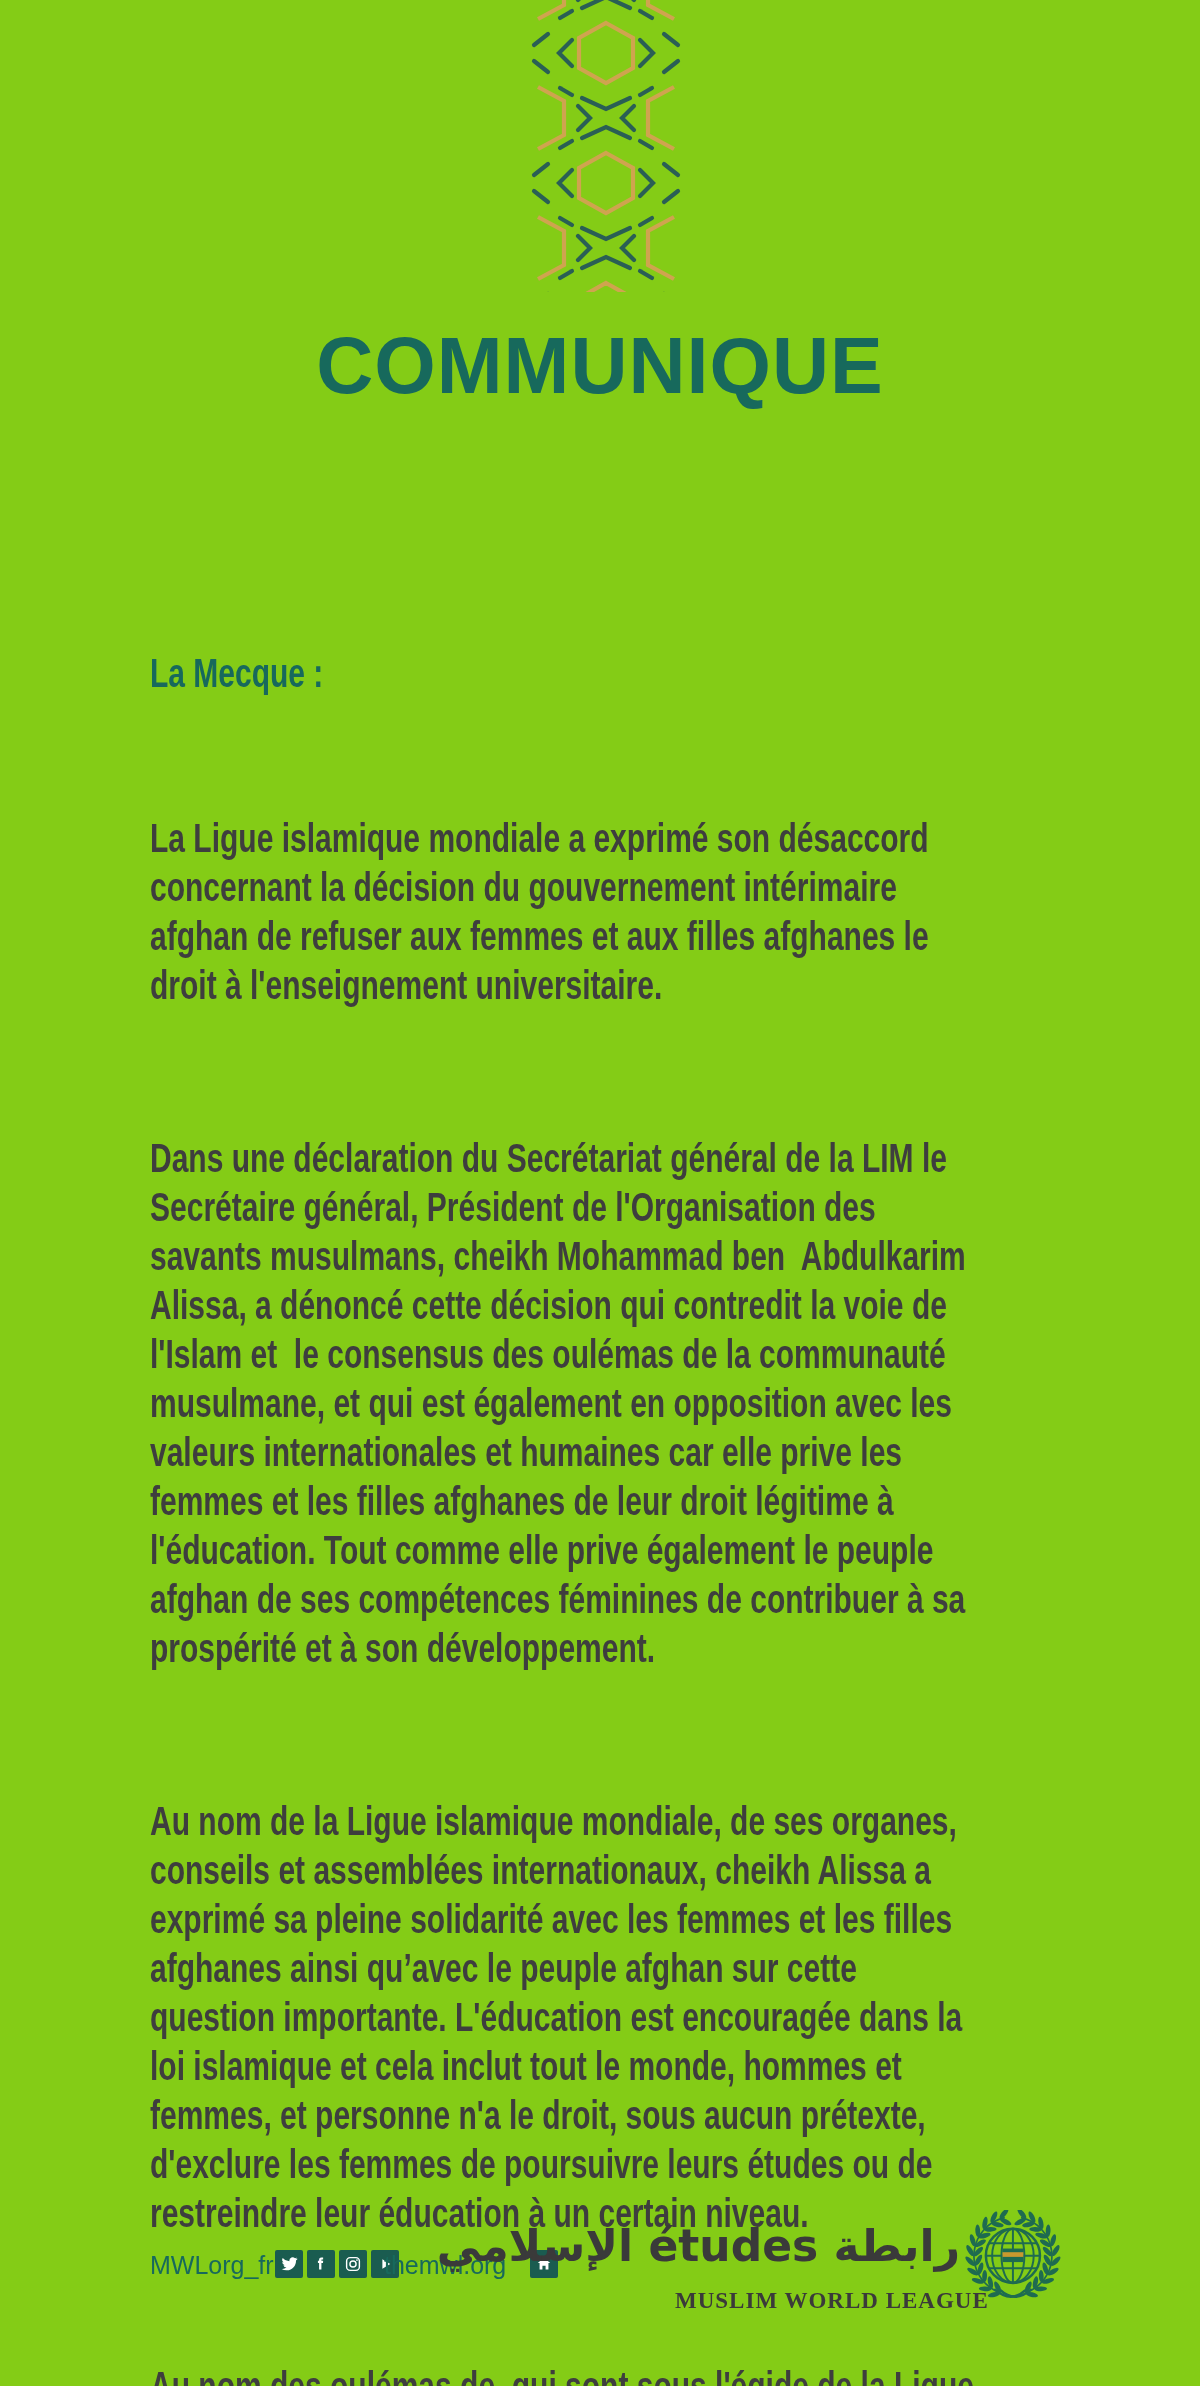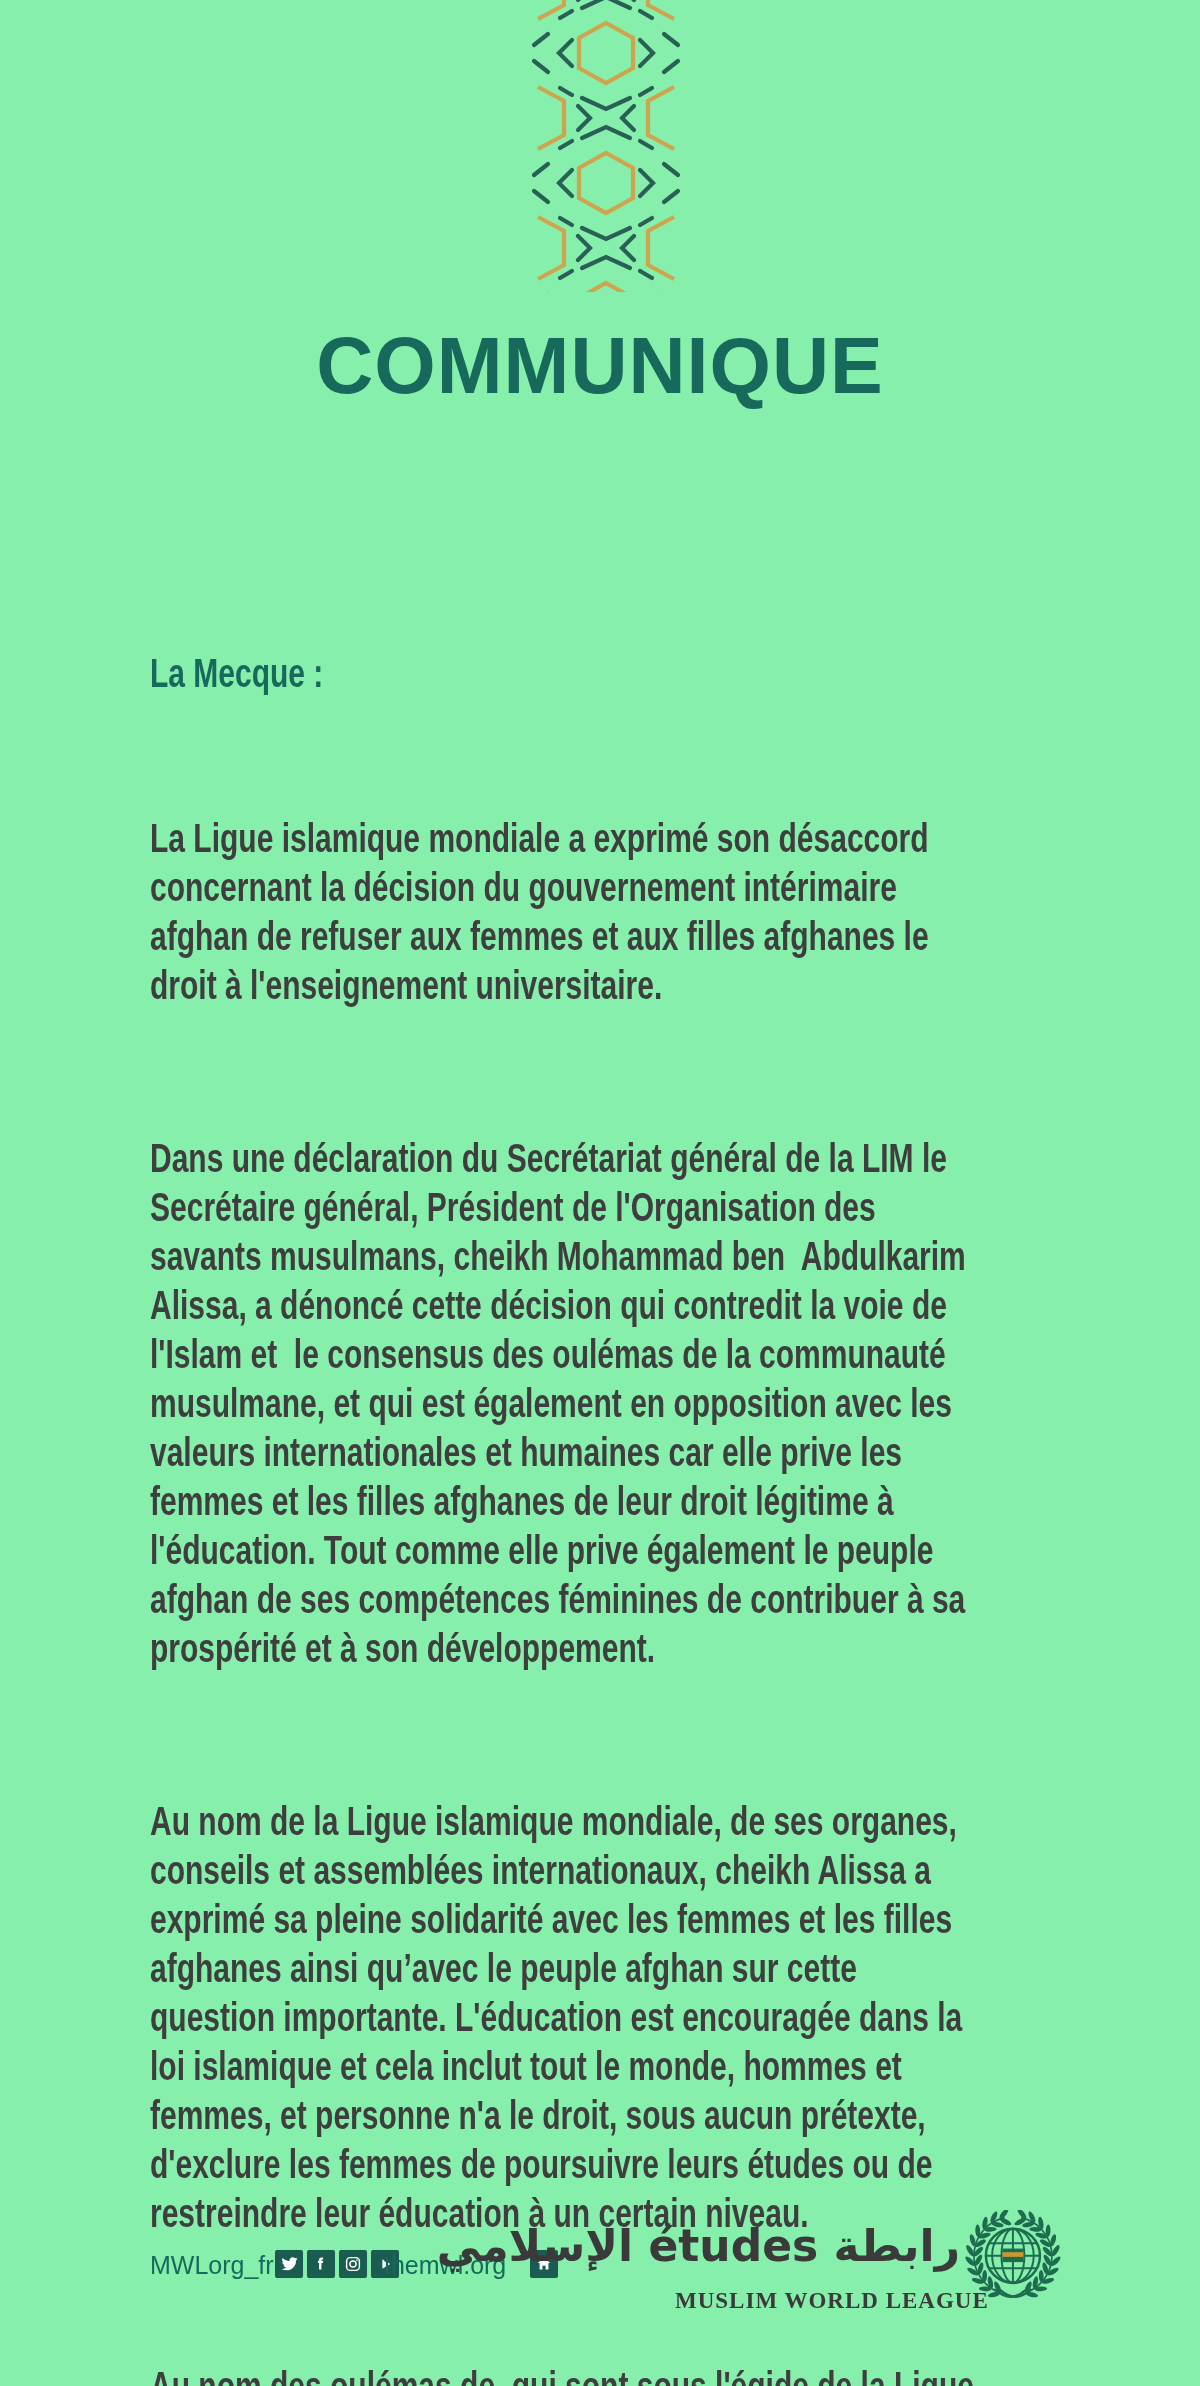--- a/index.html
+++ b/index.html
@@ -1,19 +1,19 @@
 <!DOCTYPE html>
 <html><head>
 <meta charset="utf-8">
 <style>
   * { margin:0; padding:0; box-sizing:border-box; }
   html,body { background:#ffffff; }
   .page {
     position:relative; width:1200px; height:2386px; margin:0 auto;
-    background:#86efac; overflow:hidden;
+    background:#84cc16; overflow:hidden;
     font-family:"Liberation Sans", sans-serif;
   }
 
   
   .pattern { position:absolute; left:526px; top:0; width:160px; height:292px; }
   .pattern .pg { stroke:#CFA44F; stroke-width:4.2; fill:none; stroke-linejoin:miter; }
   .pattern .pt { stroke:#2A5F55; stroke-width:4.2; fill:none; stroke-linecap:round; stroke-linejoin:miter; }
 
   
   .title {

